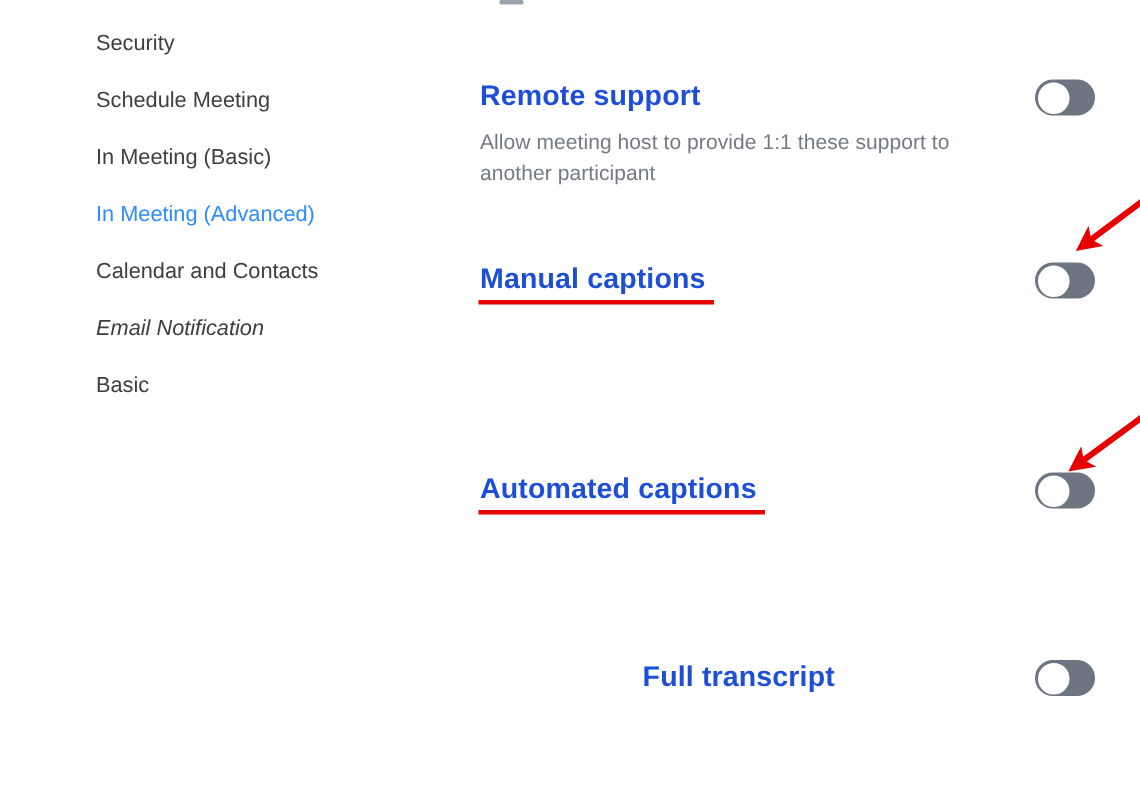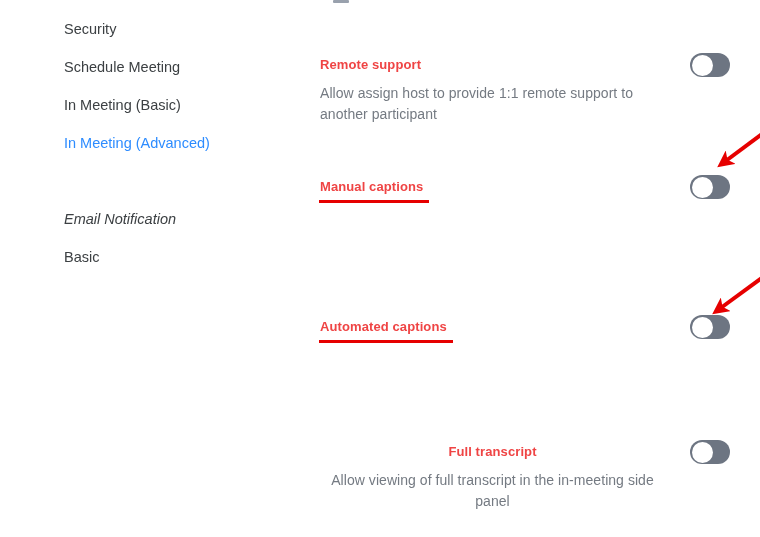--- a/index.html
+++ b/index.html
@@ -59,23 +59,23 @@
   .setting-row {
     position: absolute;
     left: 9px;
     width: 460px;
   }
   .setting-text {
     width: 345px;
   }
   .setting-title {
     display: inline-block;
-    font-size: 13px;
+    font-size: 19px;
     font-weight: bold;
-    color: #ef4444;
+    color: #1d4ed8;
     line-height: 19px;
     letter-spacing: 0.1px;
     position: relative;
   }
   .setting-title.annotated::after {
     content: "";
     position: absolute;
     left: -1px;
     right: -6px;
     bottom: -7px;
@@ -150,30 +150,31 @@
 
 <div id="page">
 
   <div id="top-fragment"></div>
 
   <nav id="sidebar">
     <div class="nav-item" style="top:20px;">Security</div>
     <div class="nav-item" style="top:58px;">Schedule Meeting</div>
     <div class="nav-item active" style="top:134px;">In Meeting (Advanced)</div>
     <div class="nav-item" style="top:96px;">In Meeting (Basic)</div>
+    <div class="nav-item" style="top:172px;">Calendar and Contacts</div>
     <div class="nav-item" style="top:210px;font-style:italic;">Email Notification</div>
     <div class="nav-item" style="top:248px;">Basic</div>
   </nav>
 
   <main id="main">
 
     <section class="setting-row" style="top:55px;">
       <div class="setting-text">
         <span class="setting-title">Remote support</span>
-        <div class="setting-desc">Allow assign host to provide 1:1 remote support to another participant</div>
+        <div class="setting-desc">Allow meeting host to provide 1:1 these support to another participant</div>
       </div>
       <div class="toggle" style="left:370px; top:-2px;">
         <div class="knob"></div>
       </div>
     </section>
 
     <section class="setting-row" style="top:177px;">
       <div class="setting-text">
         <span class="setting-title annotated">Manual captions</span>
       </div>
@@ -187,21 +188,20 @@
         <span class="setting-title annotated">Automated captions</span>
       </div>
       <div class="toggle" style="left:370px; top:-2px;">
         <div class="knob"></div>
       </div>
     </section>
 
     <section class="setting-row" style="top:442px;text-align:center;">
       <div class="setting-text">
         <span class="setting-title">Full transcript</span>
-        <div class="setting-desc">Allow viewing of full transcript in the in-meeting side panel</div>
       </div>
       <div class="toggle" style="left:370px; top:-2px;">
         <div class="knob"></div>
       </div>
     </section>
 
   </main>
 
   <svg class="annotation-arrow" style="left:0;top:0;" width="760" height="537">
     <defs>

